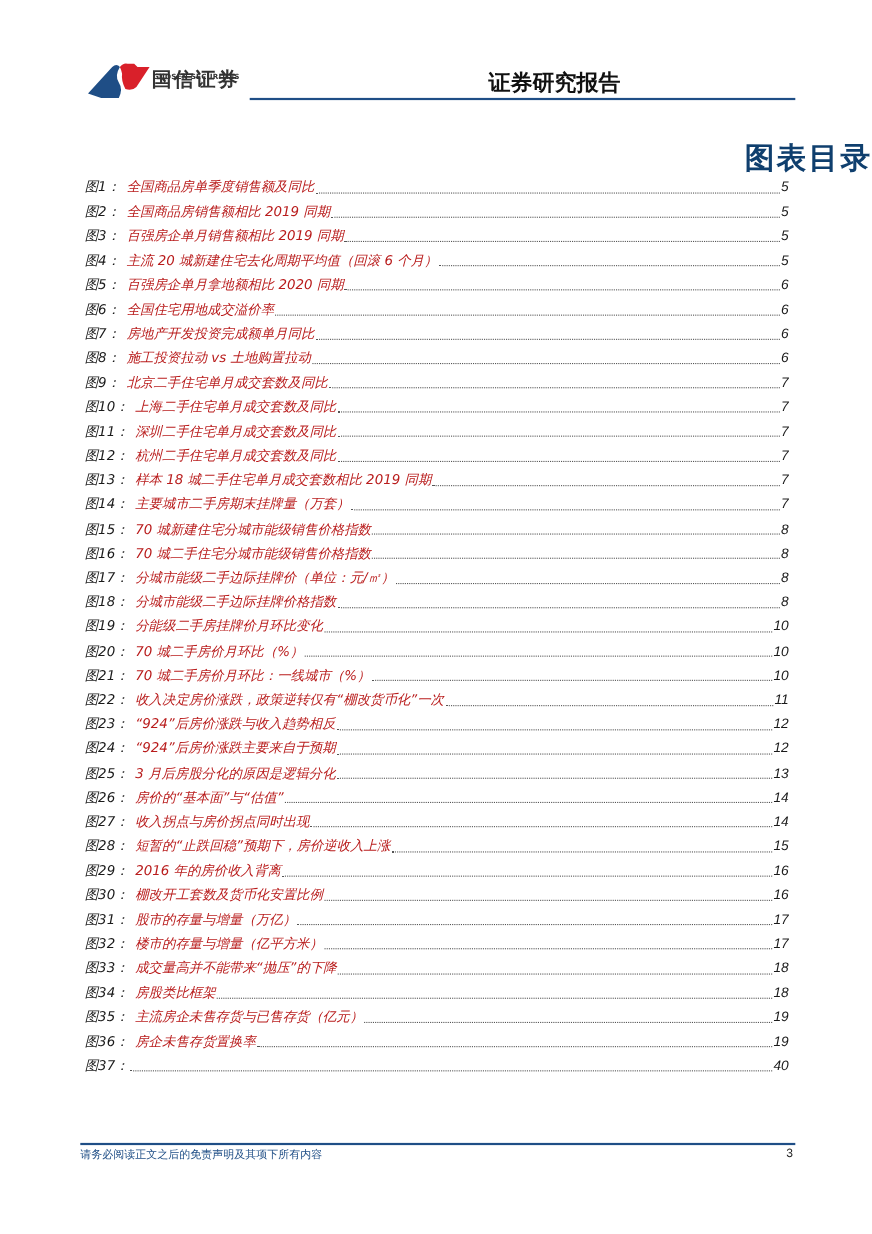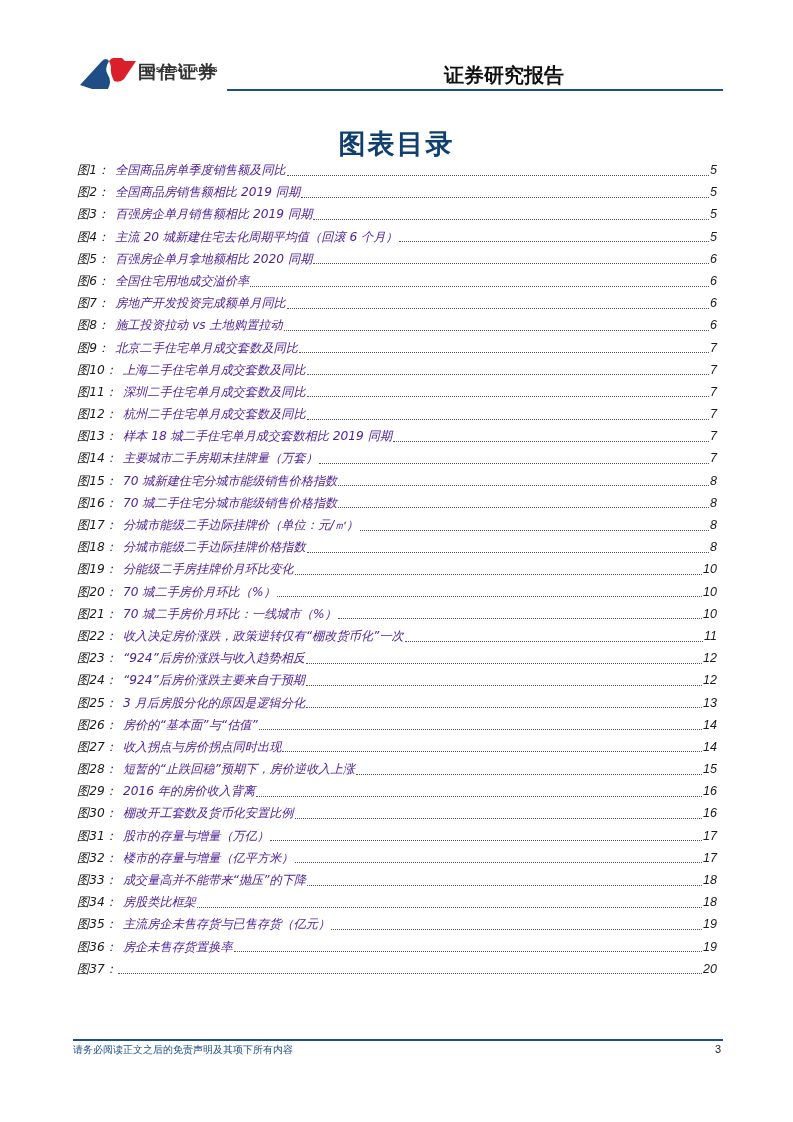--- a/index.html
+++ b/index.html
@@ -8,27 +8,27 @@
 
   .header { position: absolute; left: 0; top: 0; width: 634px; height: 100px; }
   .logo { position: absolute; left: 78px; top: 55px; width: 60px; height: 34px; }
   .brand-cn { position: absolute; left: 138px; top: 60px; font-size: 18px; font-weight: bold;
               color: #333; letter-spacing: 2px; }
   .brand-en { position: absolute; left: 139px; top: 66px; font-size: 6.5px; font-weight: bold;
               color: #333; letter-spacing: 0.2px; }
   .report-type { position: absolute; right: 70px; top: 62px; font-size: 20px; font-weight: bold; color: #111; }
   .header-rule { position: absolute; left: 227px; top: 89px; width: 496px; height: 2px; background: #1f4e86; }
 
-  .page-title { position: absolute; left: 0; width: 793px; top: 126px; text-align: center;
+  .page-title { position: absolute; left: 0; width: 793px; top: 126px; text-align: right;
                 font-size: 27px; font-weight: bold; color: #0f3f6e; letter-spacing: 2px; }
 
   .toc { position: absolute; left: 77px; top: 159px; width: 640px; }
   .toc-row { display: flex; align-items: center; height: 22.2px; font-size: 12.2px; line-height: 22.2px; font-style: italic; }
   .toc-num { flex: 0 0 auto; white-space: nowrap; color: #1a1a1a; }
-  .toc-title { flex: 0 0 auto; white-space: nowrap; margin-left: 6px; color: #4c1d95; }
+  .toc-title { flex: 0 0 auto; white-space: nowrap; margin-left: 6px; color: #b91c1c; }
   .toc-dots { flex: 1 1 auto; overflow: hidden; white-space: nowrap; margin: 0 1px;
               border-bottom: 1px dotted #555; height: 0; align-self: center; transform: translateY(5px); }
   .toc-page { flex: 0 0 auto; font-family: "Liberation Sans", sans-serif; font-size: 12.5px; color: #1a1a1a; }
 
   .footer-rule { position: absolute; left: 73px; top: 1039px; width: 650px; height: 1.5px; background: #1f4e86; }
   .footer-note { position: absolute; left: 73px; top: 1043px; font-size: 10px; color: #1f4e86; }
   .page-num { position: absolute; right: 72px; top: 1043px; font-size: 11px; color: #222;
               font-family: "Liberation Sans", sans-serif; }
 </style>
 </head>
@@ -260,19 +260,19 @@
     </div>
     <div class="toc-row">
       <span class="toc-num">图36：</span>
       <span class="toc-title">房企未售存货置换率</span>
       <span class="toc-dots"></span>
       <span class="toc-page">19</span>
     </div>
     <div class="toc-row">
       <span class="toc-num">图37：</span>
       <span class="toc-dots"></span>
-      <span class="toc-page">20</span>
+      <span class="toc-page">40</span>
     </div>
   </div>
 
 <div class="footer-rule"></div>
 <div class="footer-note">请务必阅读正文之后的免责声明及其项下所有内容</div>
 <div class="page-num">3</div>
 
 </body></html>

